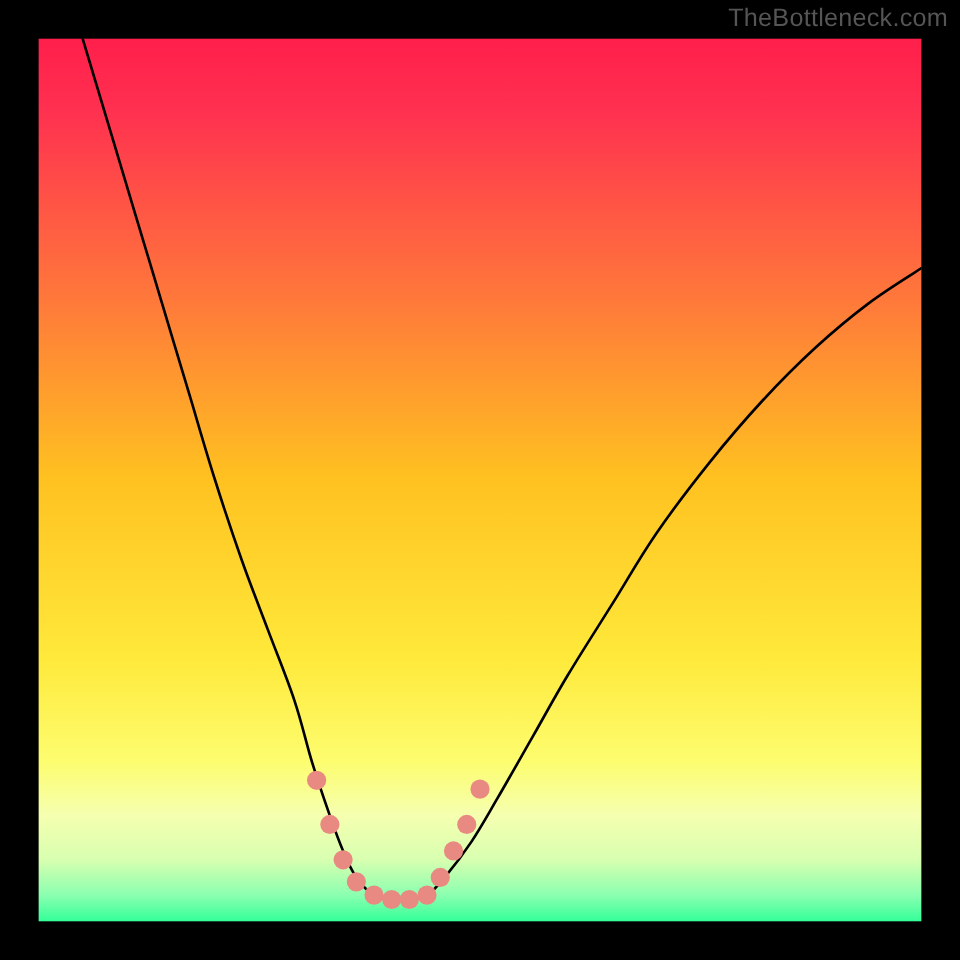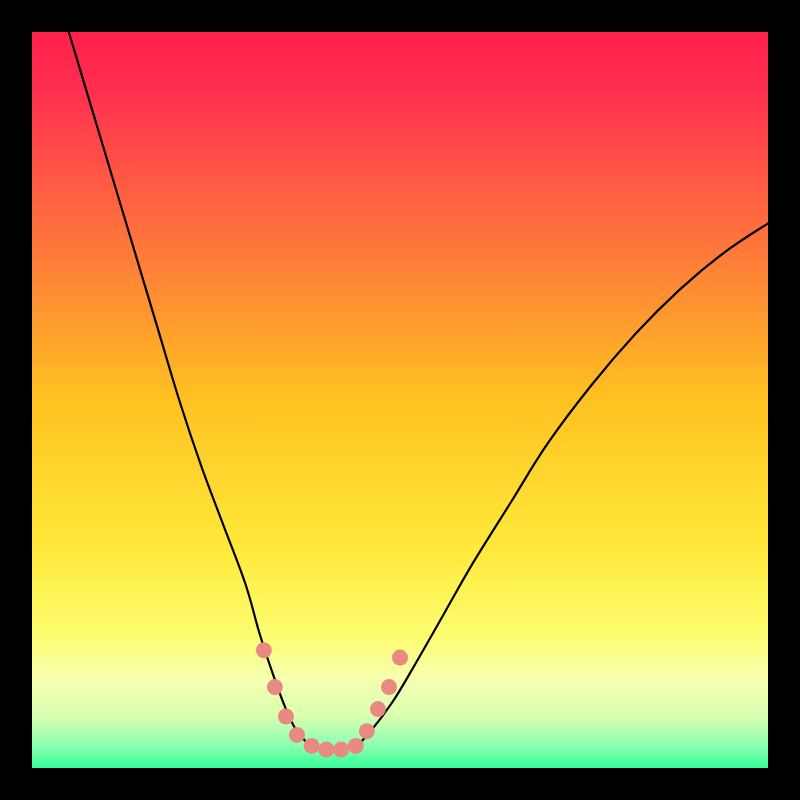--- a/index.html
+++ b/index.html
@@ -37,20 +37,21 @@
   .plot svg {
     display: block;
     width: 736px;
     height: 736px;
   }
 </style>
 </head>
 <body>
 
 <div class="frame">
+  <div class="watermark">TheBottleneck.com</div>
 
   <div class="plot">
     <svg id="chart-svg" viewBox="0 0 736 736" preserveAspectRatio="none">
       <defs>
         <linearGradient id="bg-grad" x1="0" y1="0" x2="0" y2="1">
             <stop offset="0%" stop-color="#ff1f4b"></stop>
             <stop offset="8%" stop-color="#ff3050"></stop>
             <stop offset="30%" stop-color="#ff7a3a"></stop>
             <stop offset="50%" stop-color="#ffc220"></stop>
             <stop offset="70%" stop-color="#ffe93a"></stop>

